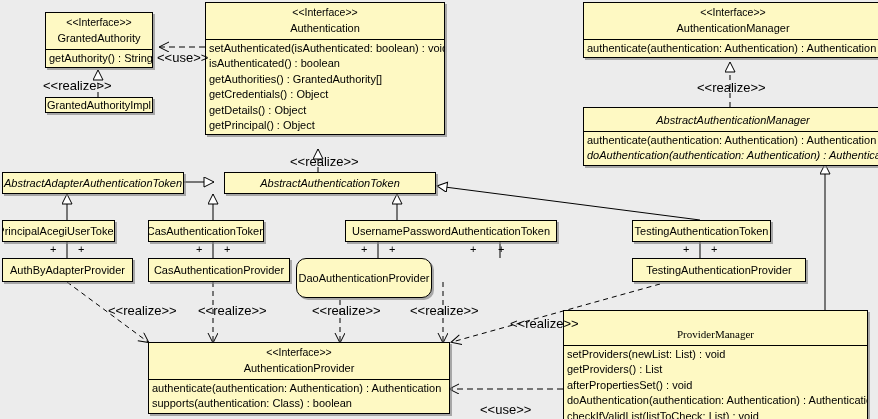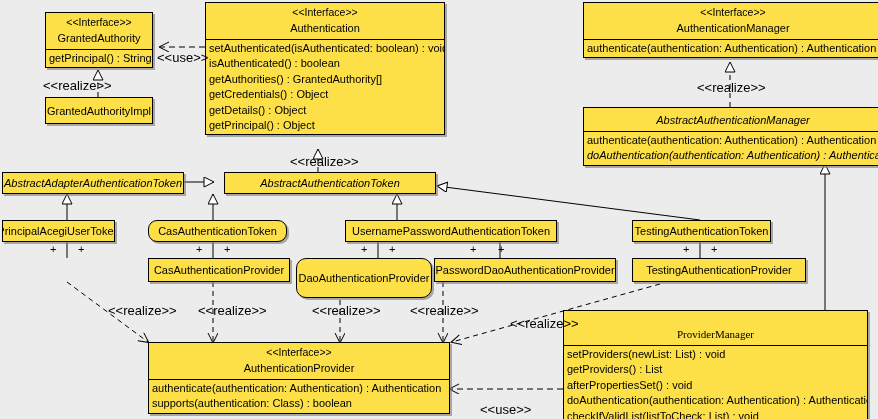--- a/index.html
+++ b/index.html
@@ -8,21 +8,21 @@
     background:#ececec;
     font-family:"Liberation Sans", sans-serif;
     overflow:hidden;
     position:relative;
   }
   #canvas{position:absolute;left:0;top:0;width:878px;height:419px;}
   svg.edges{position:absolute;left:0;top:0;width:878px;height:419px;pointer-events:none;}
 
   .node{
     position:absolute;
-    background:#fde047;
+    background:#fef9c3;
     border:1px solid #000;
     box-shadow:2px 2px 0 rgba(130,130,130,0.65);
     box-sizing:border-box;
     overflow:hidden;
     white-space:nowrap;
   }
   .hdr{
     text-align:center;
     font-size:11px;
     line-height:15px;
@@ -113,25 +113,25 @@
 
     <line x1="563" y1="389" x2="450" y2="389" stroke="#000" stroke-width="1" stroke-dasharray="6,4" marker-end="url(#openArrow)"></line>
   </svg>
 
   <div class="node" style="left:45px;top:12px;width:108px;">
     <div class="hdr">
       <span class="stereo">&lt;&lt;Interface&gt;&gt;</span>
       <span class="nm">GrantedAuthority</span>
     </div>
     <div class="compart">
-      <div class="m">getPrincipal() : String</div>
-    </div>
-  </div>
-
-  <div class="node simple" style="left:45px;top:97px;width:108px;height:27px;">
+      <div class="m">getAuthority() : String</div>
+    </div>
+  </div>
+
+  <div class="node simple" style="left:45px;top:97px;width:108px;height:16px;">
     <span>GrantedAuthorityImpl</span>
   </div>
 
   <div class="node" style="left:205px;top:2px;width:240px;">
     <div class="hdr">
       <span class="stereo">&lt;&lt;Interface&gt;&gt;</span>
       <span class="nm">Authentication</span>
     </div>
     <div class="compart">
       <div class="m">setAuthenticated(isAuthenticated: boolean) : void</div>
@@ -168,44 +168,44 @@
   </div>
 
   <div class="node simple italic" style="left:224px;top:172px;width:212px;height:22px;">
     <span>AbstractAuthenticationToken</span>
   </div>
 
   <div class="node simple" style="left:2px;top:220px;width:113px;height:22px;">
     <span>PrincipalAcegiUserToken</span>
   </div>
 
-  <div class="node simple" style="left:148px;top:220px;width:139px;height:22px;border-radius:9px;">
+  <div class="node simple" style="left:148px;top:220px;width:116px;height:22px;">
     <span>CasAuthenticationToken</span>
   </div>
 
   <div class="node simple" style="left:345px;top:220px;width:212px;height:22px;">
     <span>UsernamePasswordAuthenticationToken</span>
   </div>
 
   <div class="node simple" style="left:632px;top:220px;width:139px;height:22px;">
     <span>TestingAuthenticationToken</span>
   </div>
 
+  <div class="node simple" style="left:2px;top:258px;width:131px;height:24px;">
+    <span>AuthByAdapterProvider</span>
+  </div>
 
   <div class="node simple" style="left:148px;top:258px;width:142px;height:24px;">
     <span>CasAuthenticationProvider</span>
   </div>
 
   <div class="node simple" style="left:296px;top:258px;width:136px;height:40px;border-radius:10px;">
     <span>DaoAuthenticationProvider</span>
   </div>
 
-  <div class="node simple" style="left:434px;top:258px;width:182px;height:24px;">
-    <span>PasswordDaoAuthenticationProvider</span>
-  </div>
 
   <div class="node simple" style="left:632px;top:258px;width:174px;height:24px;">
     <span>TestingAuthenticationProvider</span>
   </div>
 
   <div class="node" style="left:148px;top:342px;width:302px;">
     <div class="hdr">
       <span class="stereo">&lt;&lt;Interface&gt;&gt;</span>
       <span class="nm">AuthenticationProvider</span>
     </div>

